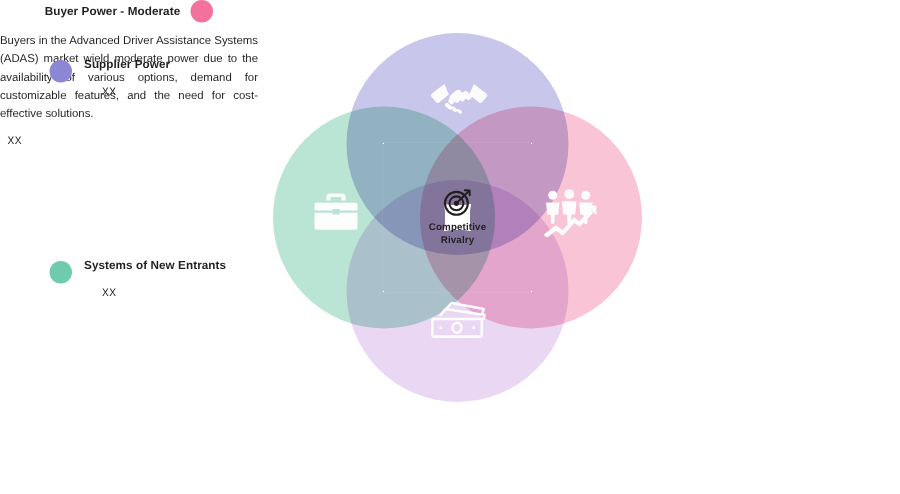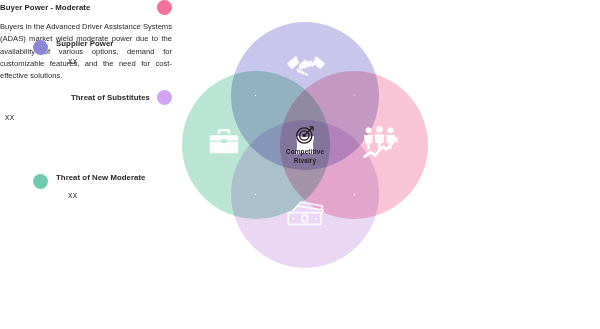--- a/index.html
+++ b/index.html
@@ -134,21 +134,21 @@
   
   #legend-buyer {
     left: 398px;
     top: 26px;
     width: 172px;
     display: block;
   }
   #legend-buyer .legend-head {
     display: flex;
     align-items: center;
-    justify-content: space-between;
+    justify-content: center;
   }
   #legend-buyer .legend-title { margin-right: 7px; }
   #legend-buyer .legend-dot { background: #f3719d; }
   #buyer-description {
     margin-top: 6px;
     font-size: 7.6px;
     line-height: 1.62;
     text-align: justify;
     text-align-last: left;
     color: #231f20;
@@ -247,32 +247,28 @@
   <span class="legend-dot"></span>
   <span class="legend-text">
     <span class="legend-title">Supplier Power</span>
     <span class="legend-value">XX</span>
   </span>
 </div>
 
 <div class="legend" id="legend-entrants">
   <span class="legend-dot"></span>
   <span class="legend-text">
-    <span class="legend-title">Threat of New Moderate</span>
+    <span class="legend-title">Systems of New Entrants</span>
     <span class="legend-value">XX</span>
   </span>
 </div>
 
 <div id="legend-buyer">
   <div class="legend-head">
     <span class="legend-title">Buyer Power - Moderate</span>
     <span class="legend-dot"></span>
   </div>
   <p id="buyer-description">Buyers in the Advanced Driver Assistance Systems (ADAS) market wield moderate power due to the availability of various options, demand for customizable features, and the need for cost-effective solutions.</p>
 </div>
 
 <div id="legend-substitutes">
-  <div class="legend-head">
-    <span class="legend-title">Threat of Substitutes</span>
-    <span class="legend-dot"></span>
-  </div>
   <span class="legend-value">XX</span>
 </div>
 
 </body></html>

